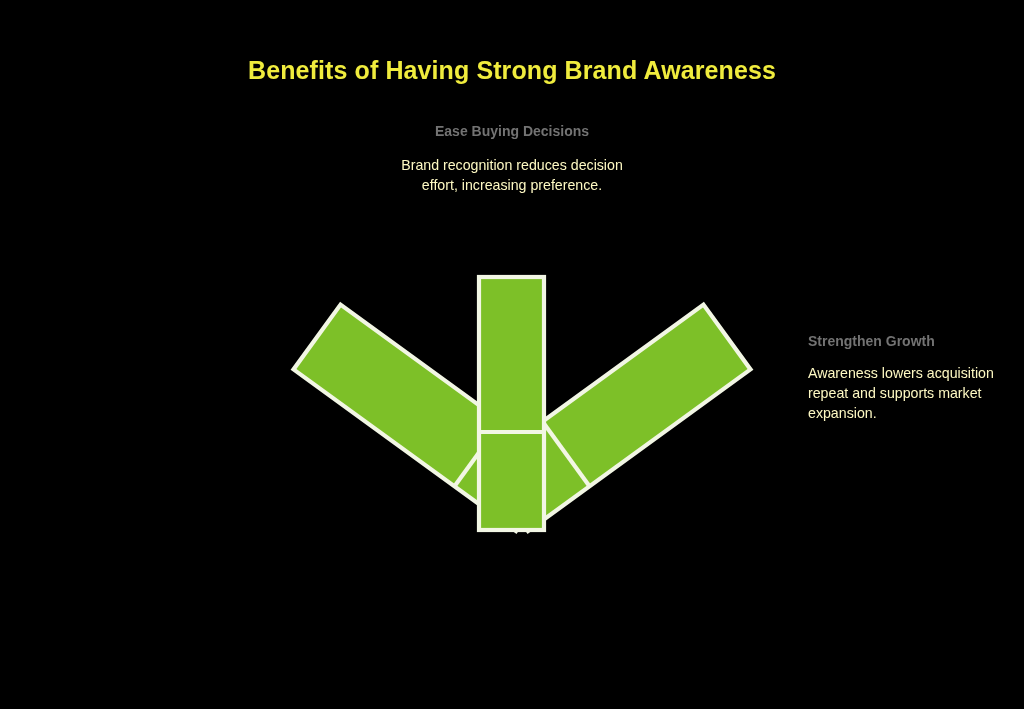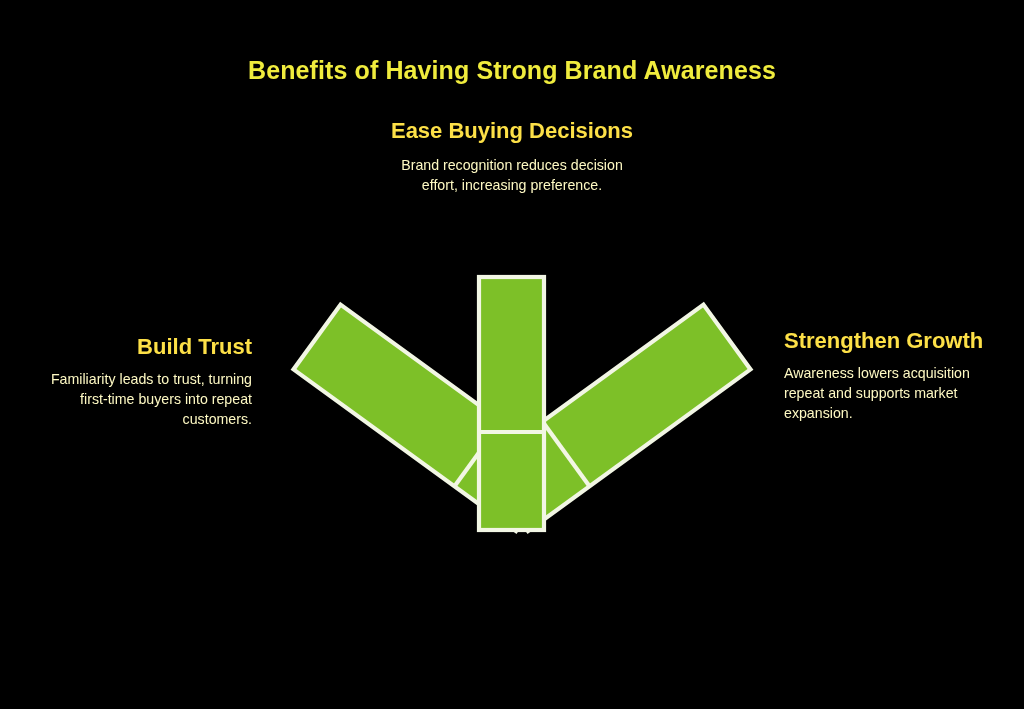--- a/index.html
+++ b/index.html
@@ -15,41 +15,41 @@
   .page-title {
     position:absolute; top:56px; left:0; width:1024px;
     text-align:center;
     color:#f0ec3d;
     font-size:25px; font-weight:bold;
     letter-spacing:0.1px;
   }
 
   .block { position:absolute; }
   .block .heading {
-    color:#fde047;
-    font-size:22px; font-weight:bold;
+    color:#737373;
+    font-size:14px; font-weight:bold;
     line-height:26px;
     margin-bottom:9px;
   }
   .block .body {
     color:#fef9c3;
     font-size:14.2px;
     line-height:20px;
     font-weight:normal;
   }
 
   
   #block-ease { top:118px; left:387px; width:250px; text-align:center; }
   #block-ease .heading { margin-bottom:11px; }
 
   
   #block-trust { top:334px; left:30px; width:222px; text-align:right; }
 
   
-  #block-growth { top:328px; left:784px; width:215px; text-align:left; }
+  #block-growth { top:328px; left:808px; width:215px; text-align:left; }
 
   .graphic { position:absolute; top:0; left:0; width:1024px; height:709px; }
   .bar-face { fill:#7dc028; }
   .bar-edge { fill:none; stroke:#f2f6e4; stroke-width:4.2; stroke-linejoin:miter; }
   .bar-split { stroke:#f2f6e4; stroke-width:4.2; stroke-linecap:butt; }
 </style>
 </head>
 <body>
 
 <div class="canvas">
@@ -75,23 +75,19 @@
       <line class="bar-split" x1="479" y1="432" x2="544" y2="432"></line>
       <rect class="bar-edge" x="479" y="277" width="65" height="253"></rect>
     </g>
   </svg>
 
   <div class="block" id="block-ease">
     <div class="heading">Ease Buying Decisions</div>
     <div class="body">Brand recognition reduces decision effort, increasing preference.</div>
   </div>
 
-  <div class="block" id="block-trust">
-    <div class="heading">Build Trust</div>
-    <div class="body">Familiarity leads to trust, turning first-time buyers into repeat customers.</div>
-  </div>
 
   <div class="block" id="block-growth">
     <div class="heading">Strengthen Growth</div>
     <div class="body">Awareness lowers acquisition repeat and supports market expansion.</div>
   </div>
 
 </div>
 
 </body></html>

